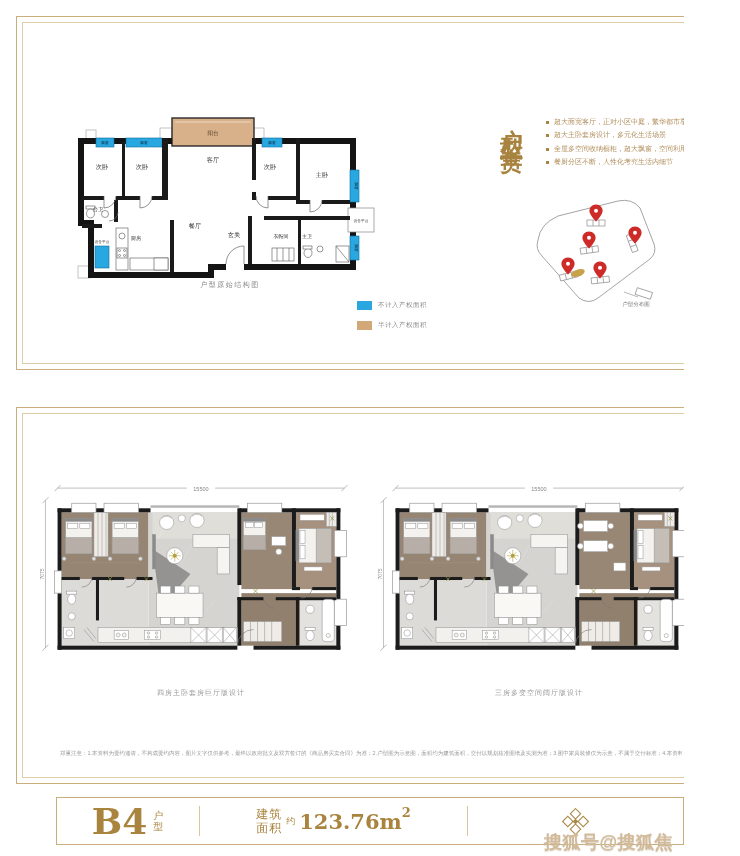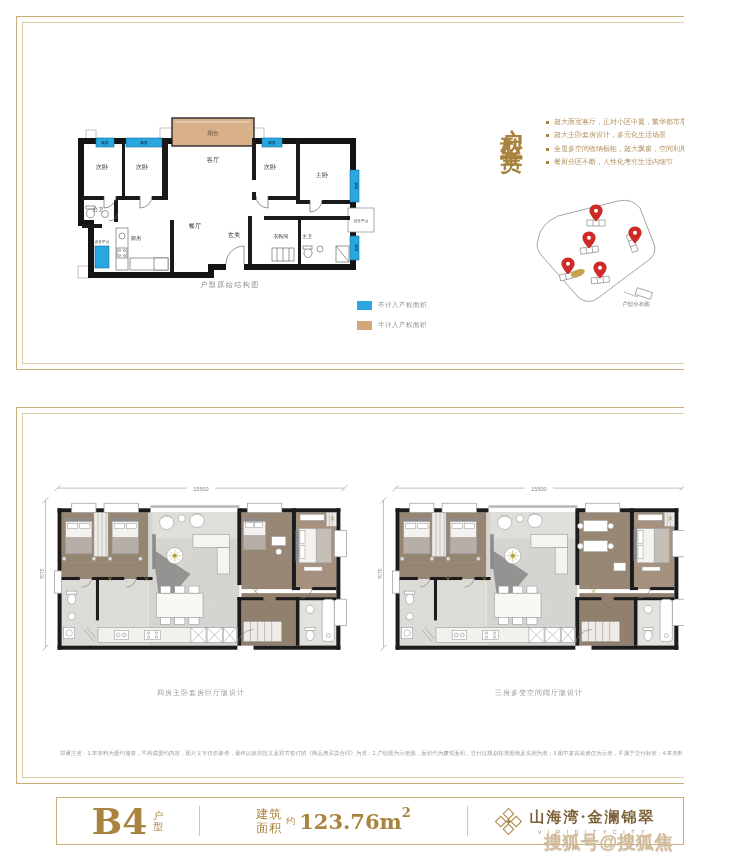--- a/index.html
+++ b/index.html
@@ -483,21 +483,17 @@
     <div class="fsec brand" style="flex:1;">
       <svg width="27" height="27" viewBox="0 0 28 28">
         <g stroke="#ab8747" stroke-width="1.1" fill="none">
           <rect x="10.2" y="2.2" width="7.6" height="7.6" transform="rotate(45 14 6)"></rect>
           <rect x="10.2" y="18.2" width="7.6" height="7.6" transform="rotate(45 14 22)"></rect>
           <rect x="2.2" y="10.2" width="7.6" height="7.6" transform="rotate(45 6 14)"></rect>
           <rect x="18.2" y="10.2" width="7.6" height="7.6" transform="rotate(45 22 14)"></rect>
         </g>
         <rect x="11.9" y="11.9" width="4.2" height="4.2" transform="rotate(45 14 14)" fill="#ab8747"></rect>
       </svg>
-      <span class="brand-txt">
-        <span class="brand-cn">山海湾·金澜锦翠</span>
-        <span class="brand-en">V I R I D I T Y   C I T Y</span>
-      </span>
     </div>
   </div>
 
   <div id="wm">搜狐号@搜狐焦点昭通站</div>
 </div>
 
 </body></html>

